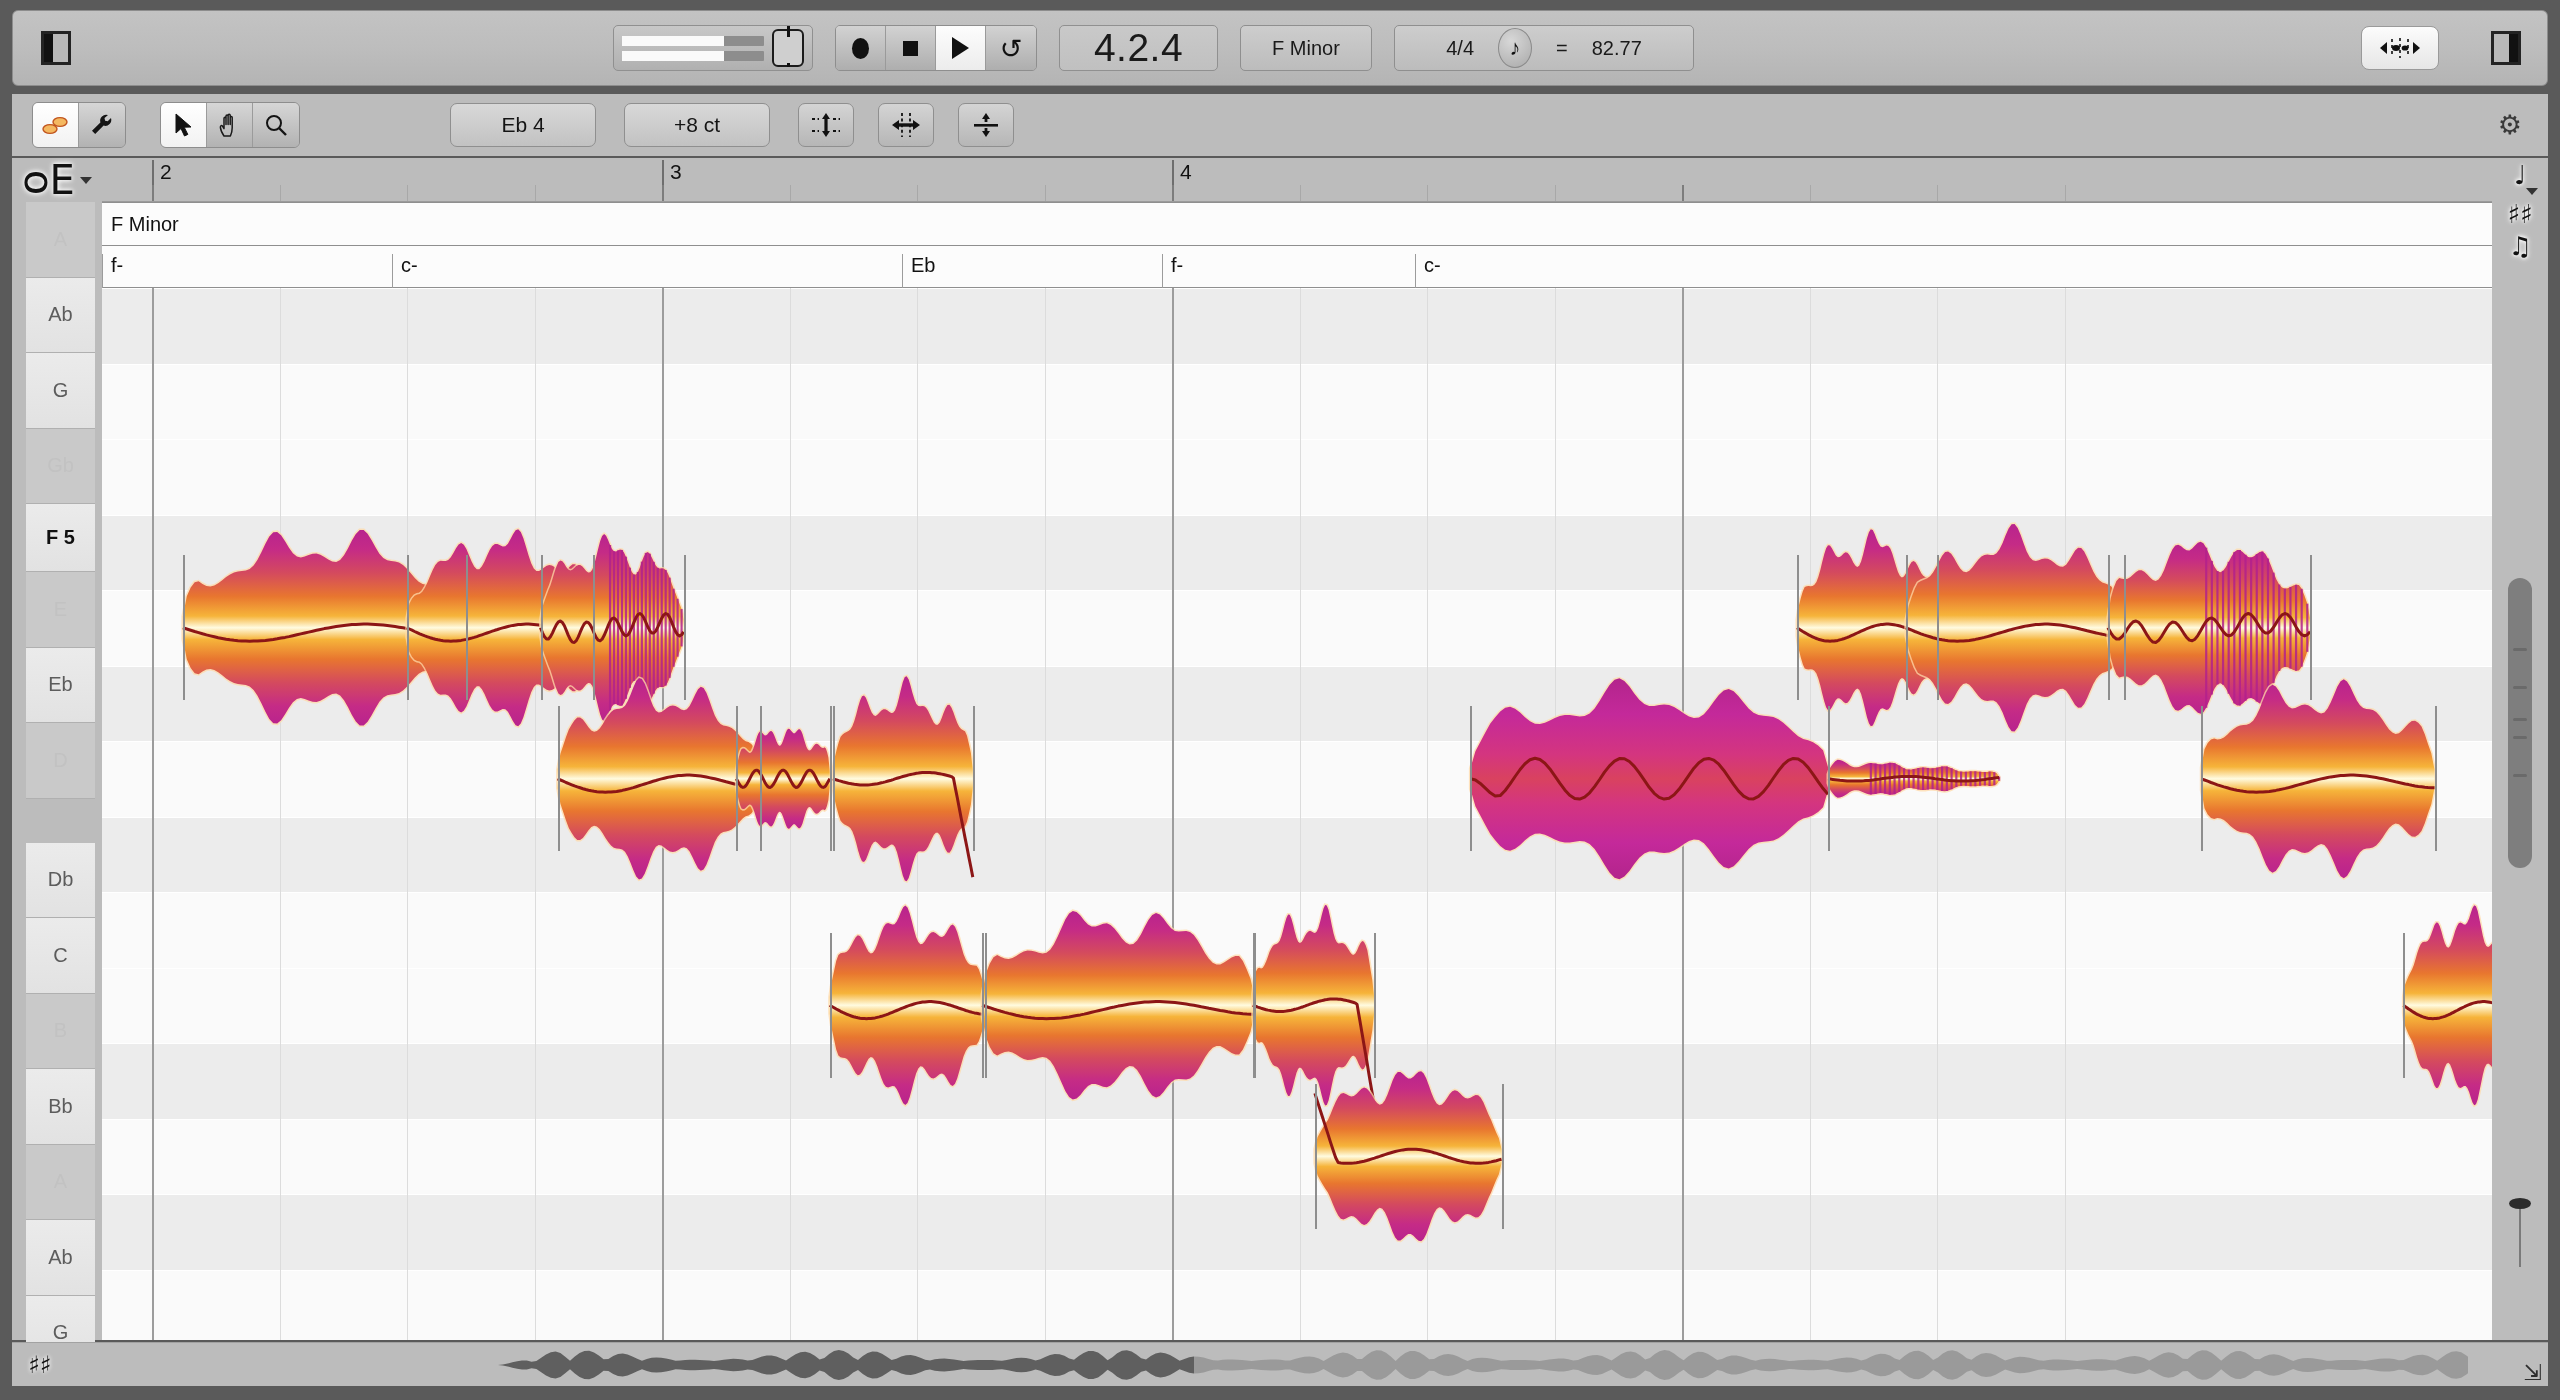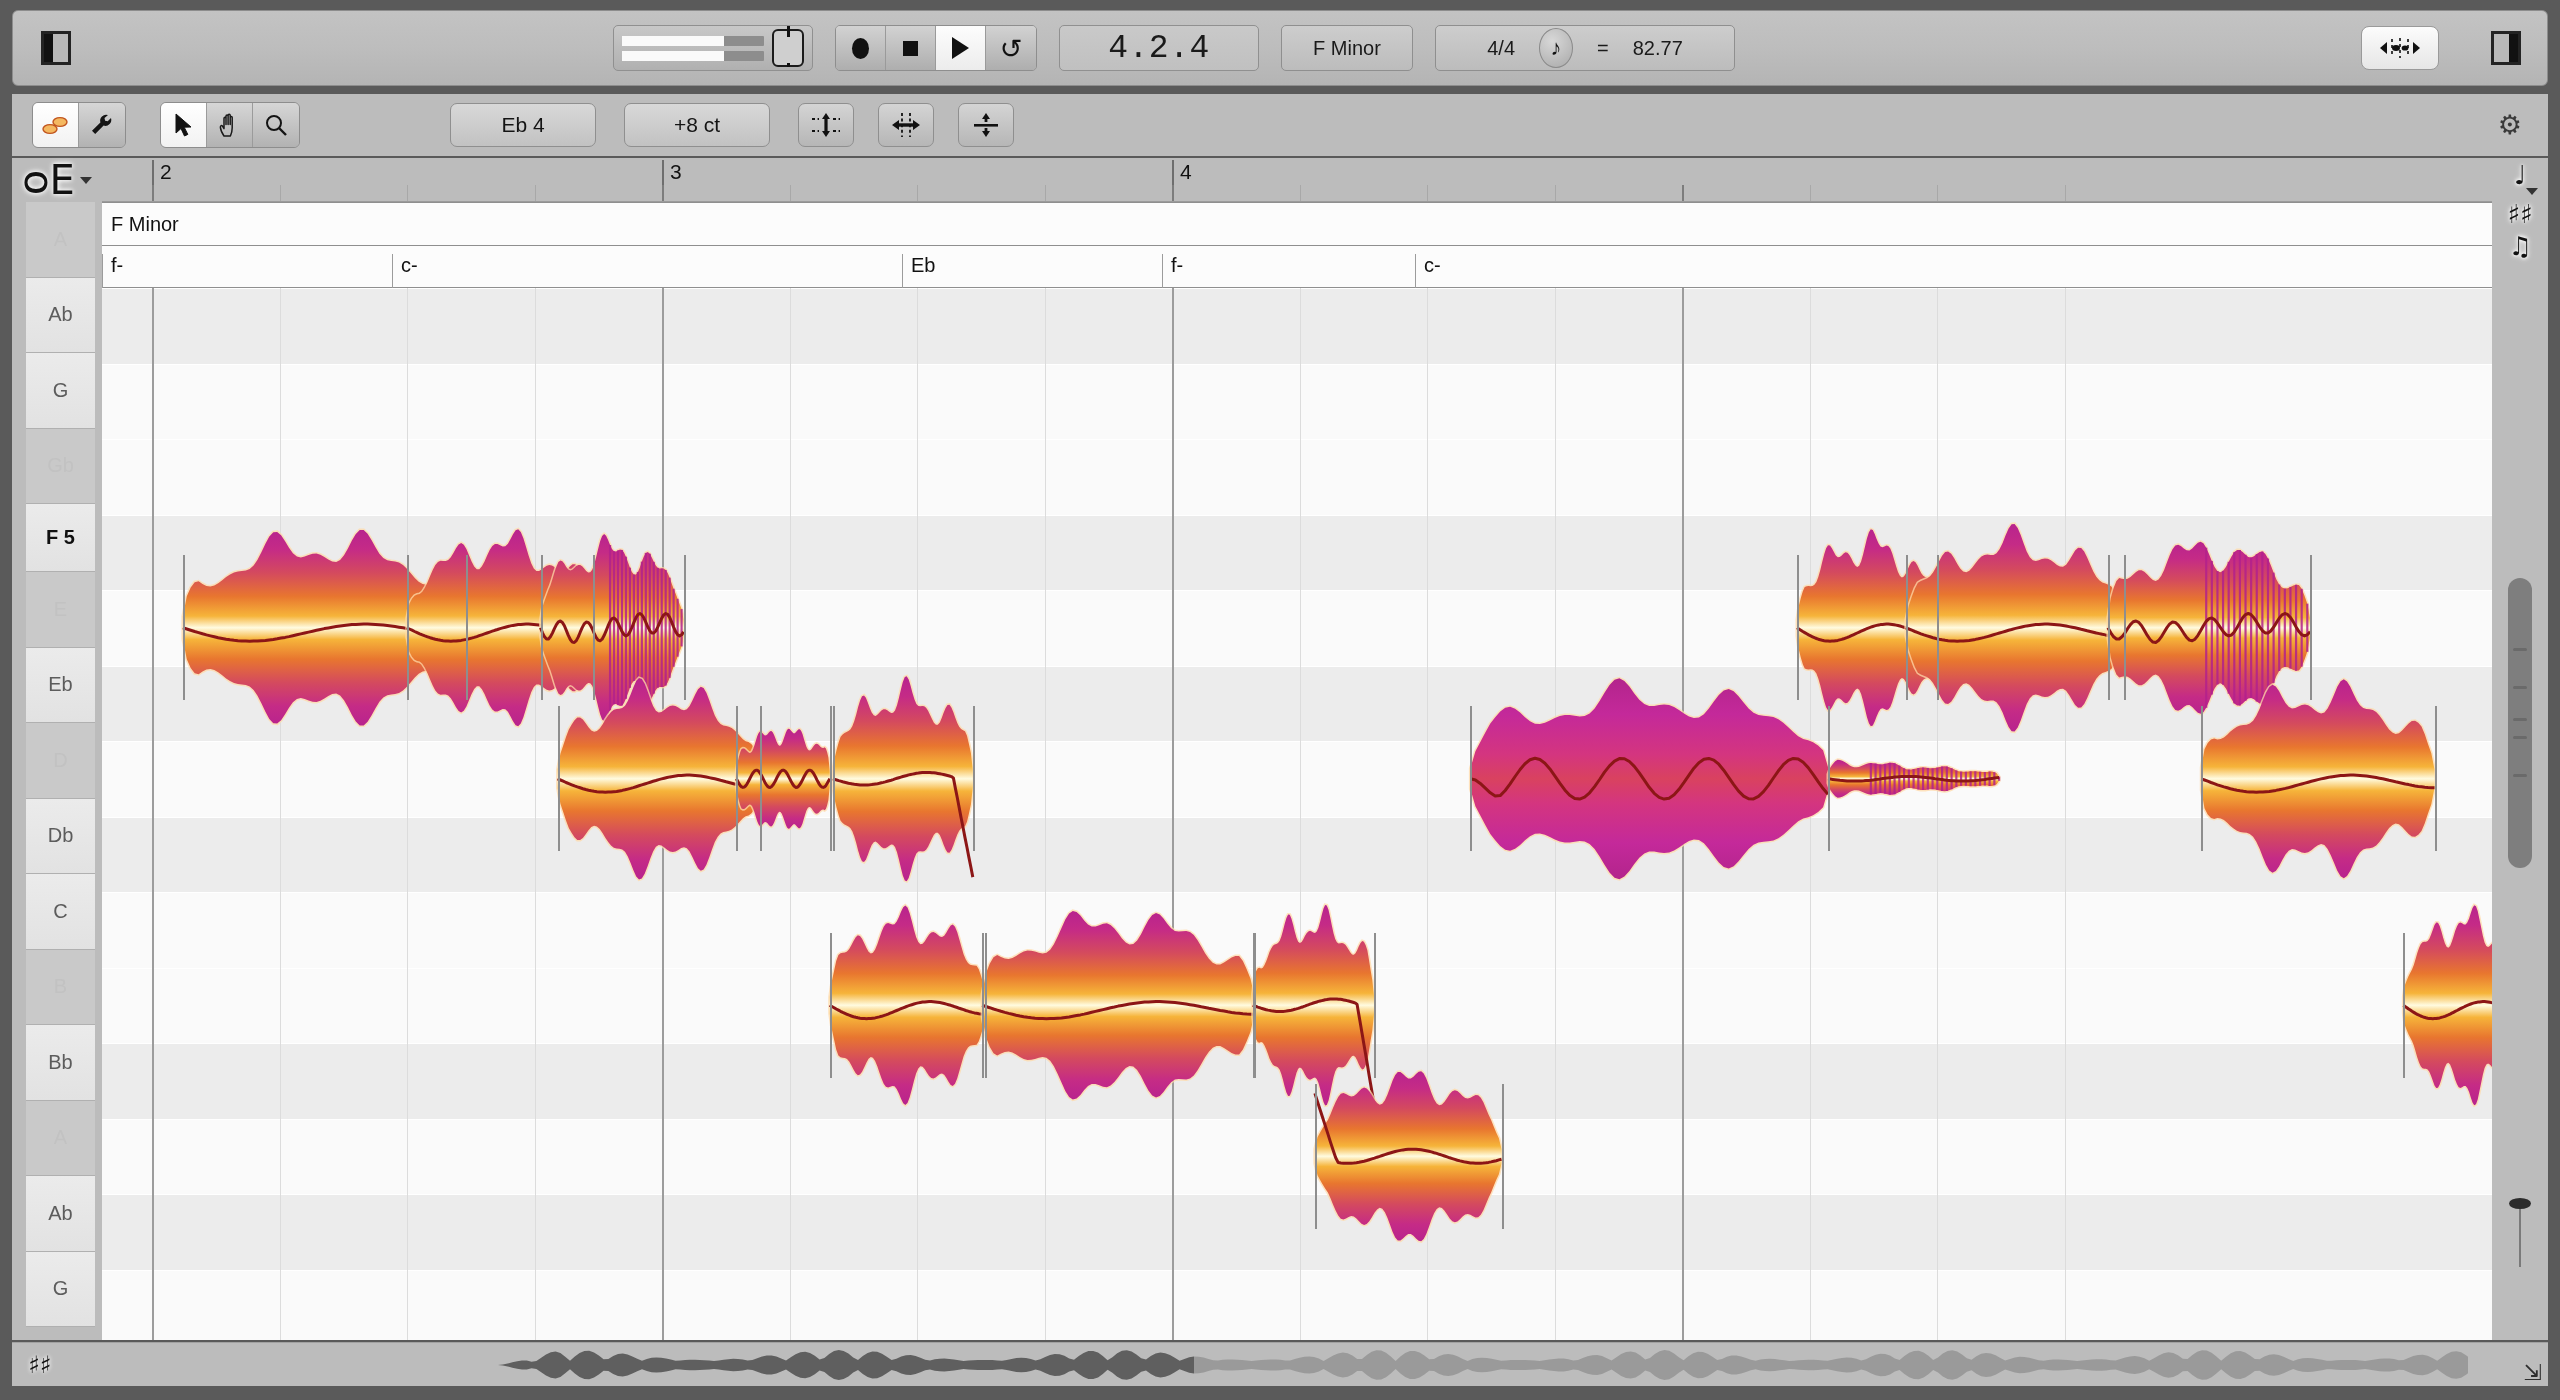--- a/index.html
+++ b/index.html
@@ -92,25 +92,25 @@
   .ic-stop { width: 15px; height: 15px; background: #111; }
   .ic-play {
     width: 0; height: 0;
     border-left: 17px solid #111;
     border-top: 11px solid transparent;
     border-bottom: 11px solid transparent;
   }
   .ic-loop { font-size: 27px; color: #111; line-height: 1; font-family: "DejaVu Sans", sans-serif;}
 
   .pos-field {
-    width: 200px; height: 46px;
+    width: 159px; height: 46px;
     background: linear-gradient(180deg,#c9c9c9,#c0c0c0);
     border: 1px solid #909090; border-radius: 5px;
     display: flex; align-items: center; justify-content: center;
-    font-size: 33px; color: #1a1a1a; letter-spacing: .5px; font-family: Liberation Mono, monospace;
+    font-size: 39px; color: #1a1a1a; letter-spacing: .5px;
   }
   .key-field {
     width: 132px; height: 46px;
     background: linear-gradient(180deg,#cdcdcd,#bcbcbc);
     border: 1px solid #8f8f8f; border-radius: 5px;
     display: flex; align-items: center; justify-content: center;
     font-size: 20px; color: #1a1a1a;
   }
   .tempo-field {
     width: 300px; height: 46px;
@@ -466,21 +466,21 @@
           </div>
           <div class="krow blk" style="height: 75.5px;">
             <span>E</span>
           </div>
           <div class="krow wht" style="height: 75.5px;">
             <span>Eb</span>
           </div>
           <div class="krow blk" style="height: 75.5px;">
             <span>D</span>
           </div>
-          <div class="krow wht" style="height: 75.5px;">
+          <div class="krow wht" style="height: 75.5px; margin-top: 44px;">
             <span>Db</span>
           </div>
           <div class="krow wht" style="height: 75.5px;">
             <span>C</span>
           </div>
           <div class="krow blk" style="height: 75.5px;">
             <span>B</span>
           </div>
           <div class="krow wht" style="height: 75.5px;">
             <span>Bb</span>

